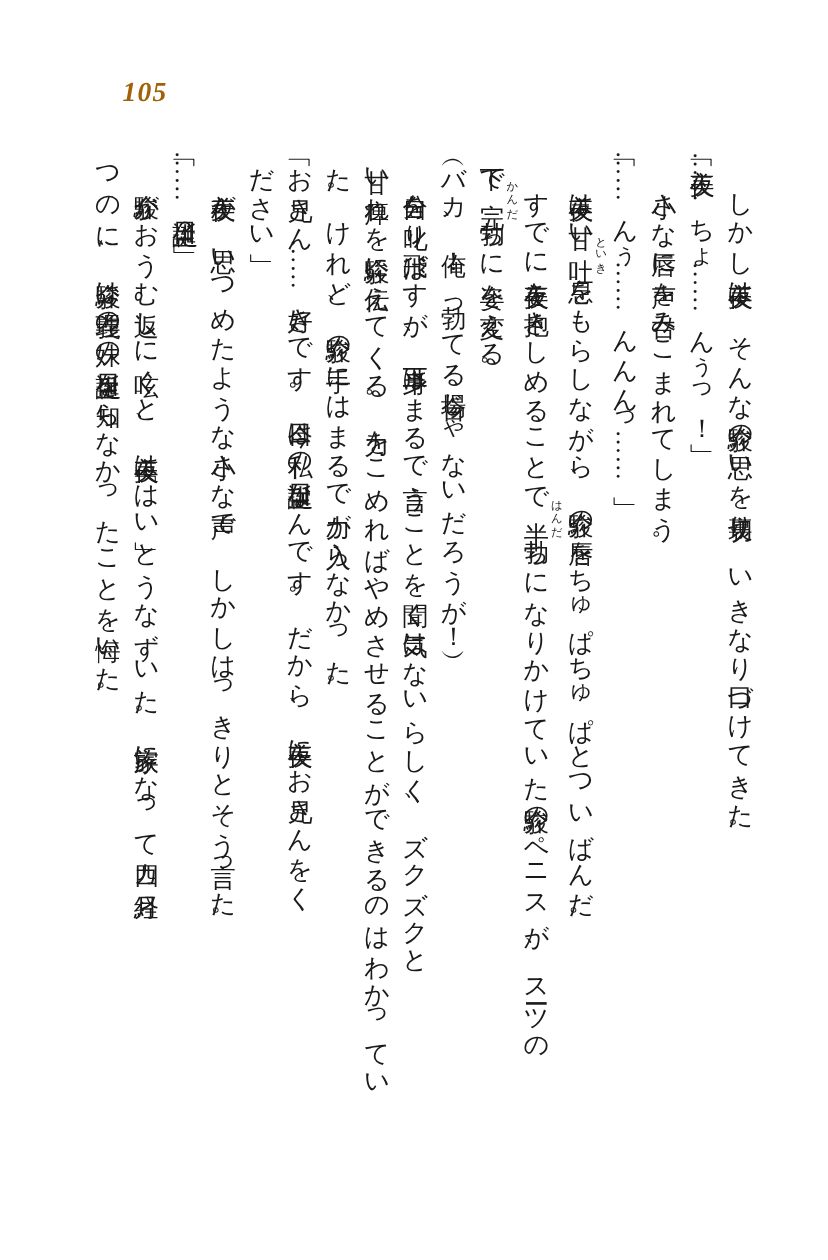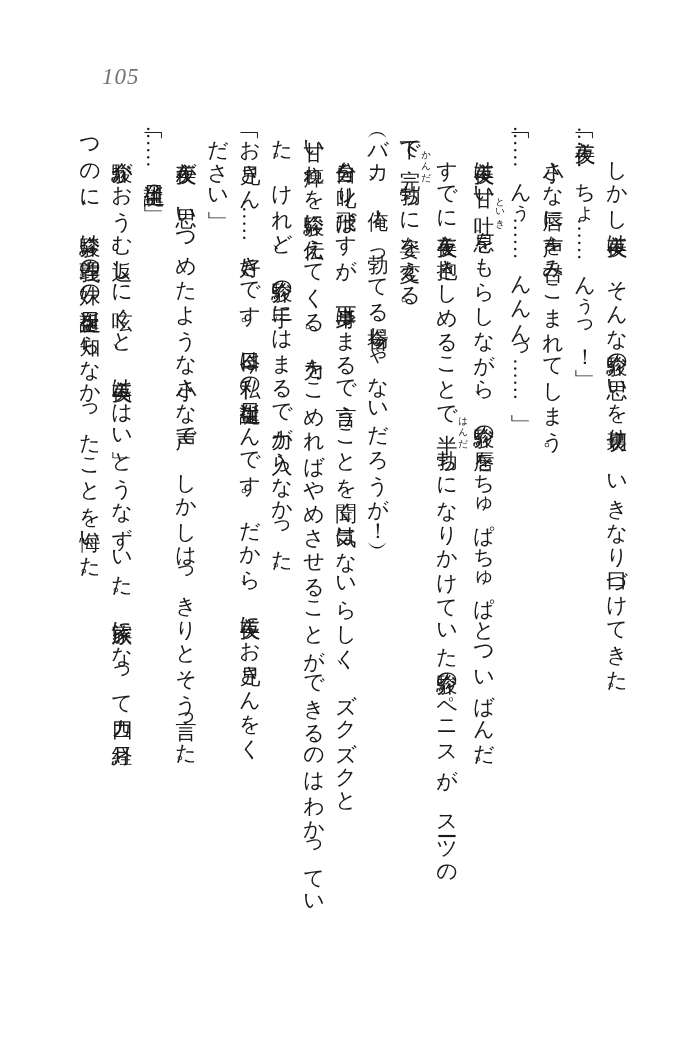--- a/index.html
+++ b/index.html
@@ -18,22 +18,23 @@
     width: 690px;
     height: 1050px;
     background: #ffffff;
   }
   .page-number {
     position: absolute;
     left: 102px;
     top: 64px;
     font-size: 23px;
     font-style: italic;
-    color: #737373;
+    color: #a16207;
     letter-spacing: 1px;
+    font-weight: bold;
   }
   .text-block {
     position: absolute;
     top: 125px;
     right: 57px;
     height: 828px;
     writing-mode: vertical-rl;
     text-orientation: mixed;
     font-size: 21px;
     line-height: 32px;

